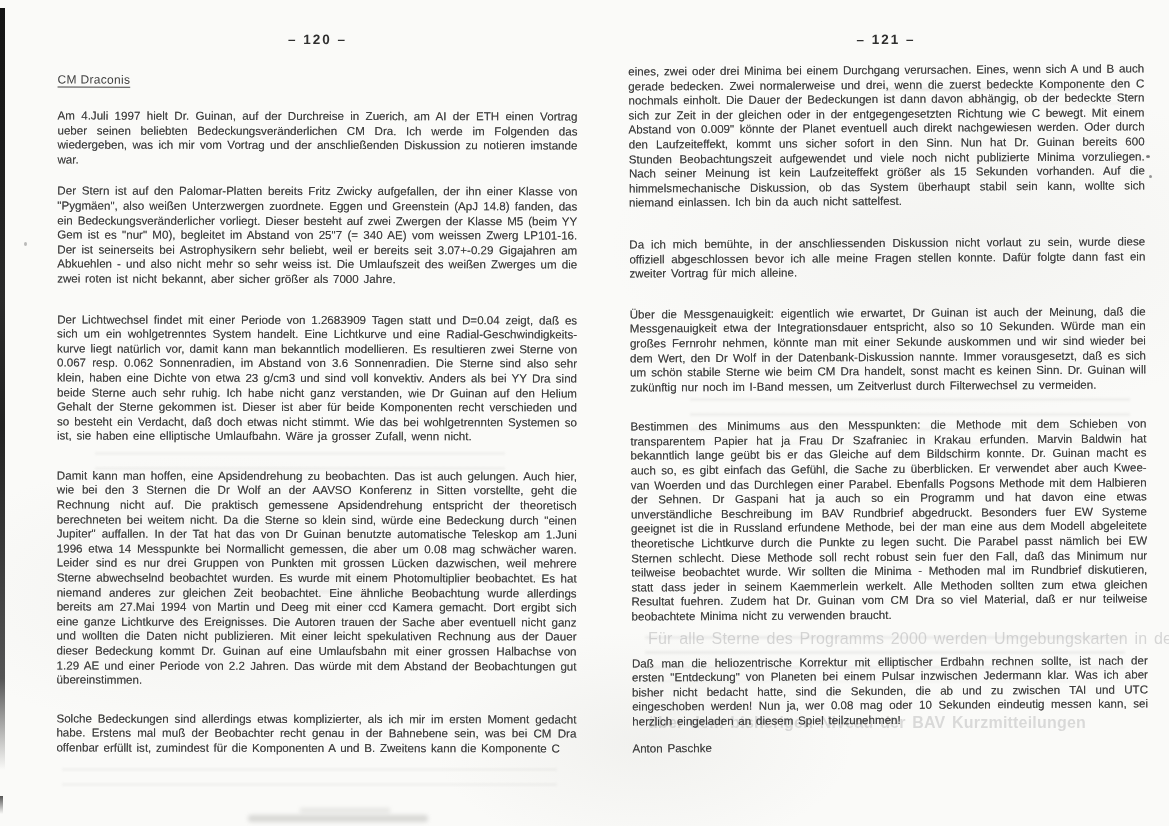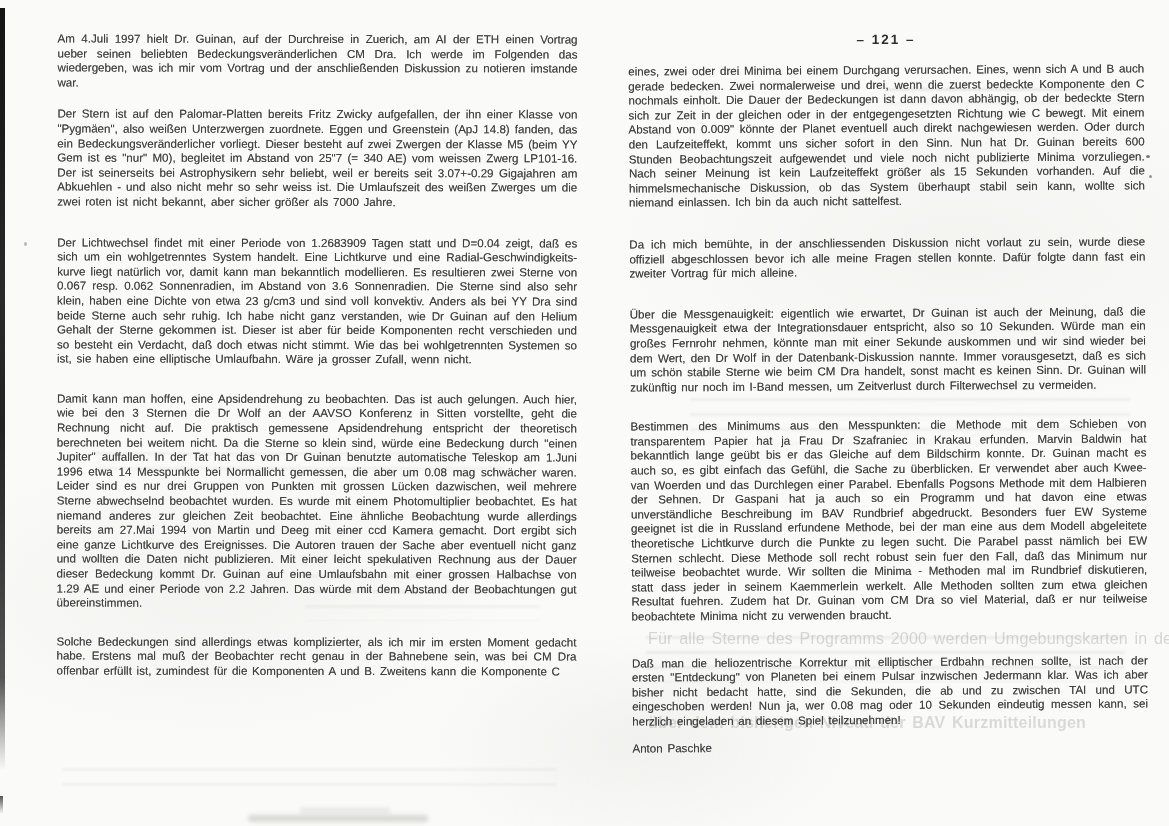--- a/index.html
+++ b/index.html
@@ -106,20 +106,22 @@
   <div class="smudge g1"></div>
   <div class="smudge g2"></div>
   <div class="smudge g3"></div>
   <div class="smudge g4"></div>
   <div class="smudge g5"></div>
   <div class="smudge g6"></div>
   <div class="ghost-line f1">Für alle Sterne des Programms 2000 werden Umgebungskarten in der Art des</div>
   <div class="ghost-line f2">über dem bisherigen Niveau der BAV Kurzmitteilungen</div>
 
   <section class="page left">
+    <div class="page-num">– 120 –</div>
+    <h1 class="heading">CM Draconis</h1>
     <p class="p1">Am 4.Juli 1997 hielt Dr. Guinan, auf der Durchreise in Zuerich, am AI der ETH einen Vortrag ueber seinen beliebten Bedeckungsveränderlichen CM Dra. Ich werde im Folgenden das wiedergeben, was ich mir vom Vortrag und der anschließenden Diskussion zu notieren imstande war.</p>
     <p class="p2">Der Stern ist auf den Palomar-Platten bereits Fritz Zwicky aufgefallen, der ihn einer Klasse von "Pygmäen", also weißen Unterzwergen zuordnete. Eggen und Greenstein (ApJ 14.8) fanden, das ein Bedeckungsveränderlicher vorliegt. Dieser besteht auf zwei Zwergen der Klasse M5 (beim YY Gem ist es "nur" M0), begleitet im Abstand von 25"7 (= 340 AE) vom weissen Zwerg LP101-16. Der ist seinerseits bei Astrophysikern sehr beliebt, weil er bereits seit 3.07+-0.29 Gigajahren am Abkuehlen - und also nicht mehr so sehr weiss ist. Die Umlaufszeit des weißen Zwerges um die zwei roten ist nicht bekannt, aber sicher größer als 7000 Jahre.</p>
     <p class="p3">Der Lichtwechsel findet mit einer Periode von 1.2683909 Tagen statt und D=0.04 zeigt, daß es sich um ein wohlgetrenntes System handelt. Eine Lichtkurve und eine Radial-Geschwindigkeits-kurve liegt natürlich vor, damit kann man bekanntlich modellieren. Es resultieren zwei Sterne von 0.067 resp. 0.062 Sonnenradien, im Abstand von 3.6 Sonnenradien. Die Sterne sind also sehr klein, haben eine Dichte von etwa 23 g/cm3 und sind voll konvektiv. Anders als bei YY Dra sind beide Sterne auch sehr ruhig. Ich habe nicht ganz verstanden, wie Dr Guinan auf den Helium Gehalt der Sterne gekommen ist. Dieser ist aber für beide Komponenten recht verschieden und so besteht ein Verdacht, daß doch etwas nicht stimmt. Wie das bei wohlgetrennten Systemen so ist, sie haben eine elliptische Umlaufbahn. Wäre ja grosser Zufall, wenn nicht.</p>
     <p class="p4">Damit kann man hoffen, eine Apsidendrehung zu beobachten. Das ist auch gelungen. Auch hier, wie bei den 3 Sternen die Dr Wolf an der AAVSO Konferenz in Sitten vorstellte, geht die Rechnung nicht auf. Die praktisch gemessene Apsidendrehung entspricht der theoretisch berechneten bei weitem nicht. Da die Sterne so klein sind, würde eine Bedeckung durch "einen Jupiter" auffallen. In der Tat hat das von Dr Guinan benutzte automatische Teleskop am 1.Juni 1996 etwa 14 Messpunkte bei Normallicht gemessen, die aber um 0.08 mag schwächer waren. Leider sind es nur drei Gruppen von Punkten mit grossen Lücken dazwischen, weil mehrere Sterne abwechselnd beobachtet wurden. Es wurde mit einem Photomultiplier beobachtet. Es hat niemand anderes zur gleichen Zeit beobachtet. Eine ähnliche Beobachtung wurde allerdings bereits am 27.Mai 1994 von Martin und Deeg mit einer ccd Kamera gemacht. Dort ergibt sich eine ganze Lichtkurve des Ereignisses. Die Autoren trauen der Sache aber eventuell nicht ganz und wollten die Daten nicht publizieren. Mit einer leicht spekulativen Rechnung aus der Dauer dieser Bedeckung kommt Dr. Guinan auf eine Umlaufsbahn mit einer grossen Halbachse von 1.29 AE und einer Periode von 2.2 Jahren. Das würde mit dem Abstand der Beobachtungen gut übereinstimmen.</p>
     <p class="p5">Solche Bedeckungen sind allerdings etwas komplizierter, als ich mir im ersten Moment gedacht habe. Erstens mal muß der Beobachter recht genau in der Bahnebene sein, was bei CM Dra offenbar erfüllt ist, zumindest für die Komponenten A und B. Zweitens kann die Komponente C</p>
   </section>
 
   <section class="page right">
     <div class="page-num">– 121 –</div>
     <p class="p1">eines, zwei oder drei Minima bei einem Durchgang verursachen. Eines, wenn sich A und B auch gerade bedecken. Zwei normalerweise und drei, wenn die zuerst bedeckte Komponente den C nochmals einholt. Die Dauer der Bedeckungen ist dann davon abhängig, ob der bedeckte Stern sich zur Zeit in der gleichen oder in der entgegengesetzten Richtung wie C bewegt. Mit einem Abstand von 0.009" könnte der Planet eventuell auch direkt nachgewiesen werden. Oder durch den Laufzeiteffekt, kommt uns sicher sofort in den Sinn. Nun hat Dr. Guinan bereits 600 Stunden Beobachtungszeit aufgewendet und viele noch nicht publizierte Minima vorzuliegen. Nach seiner Meinung ist kein Laufzeiteffekt größer als 15 Sekunden vorhanden. Auf die himmelsmechanische Diskussion, ob das System überhaupt stabil sein kann, wollte sich niemand einlassen. Ich bin da auch nicht sattelfest.</p>

